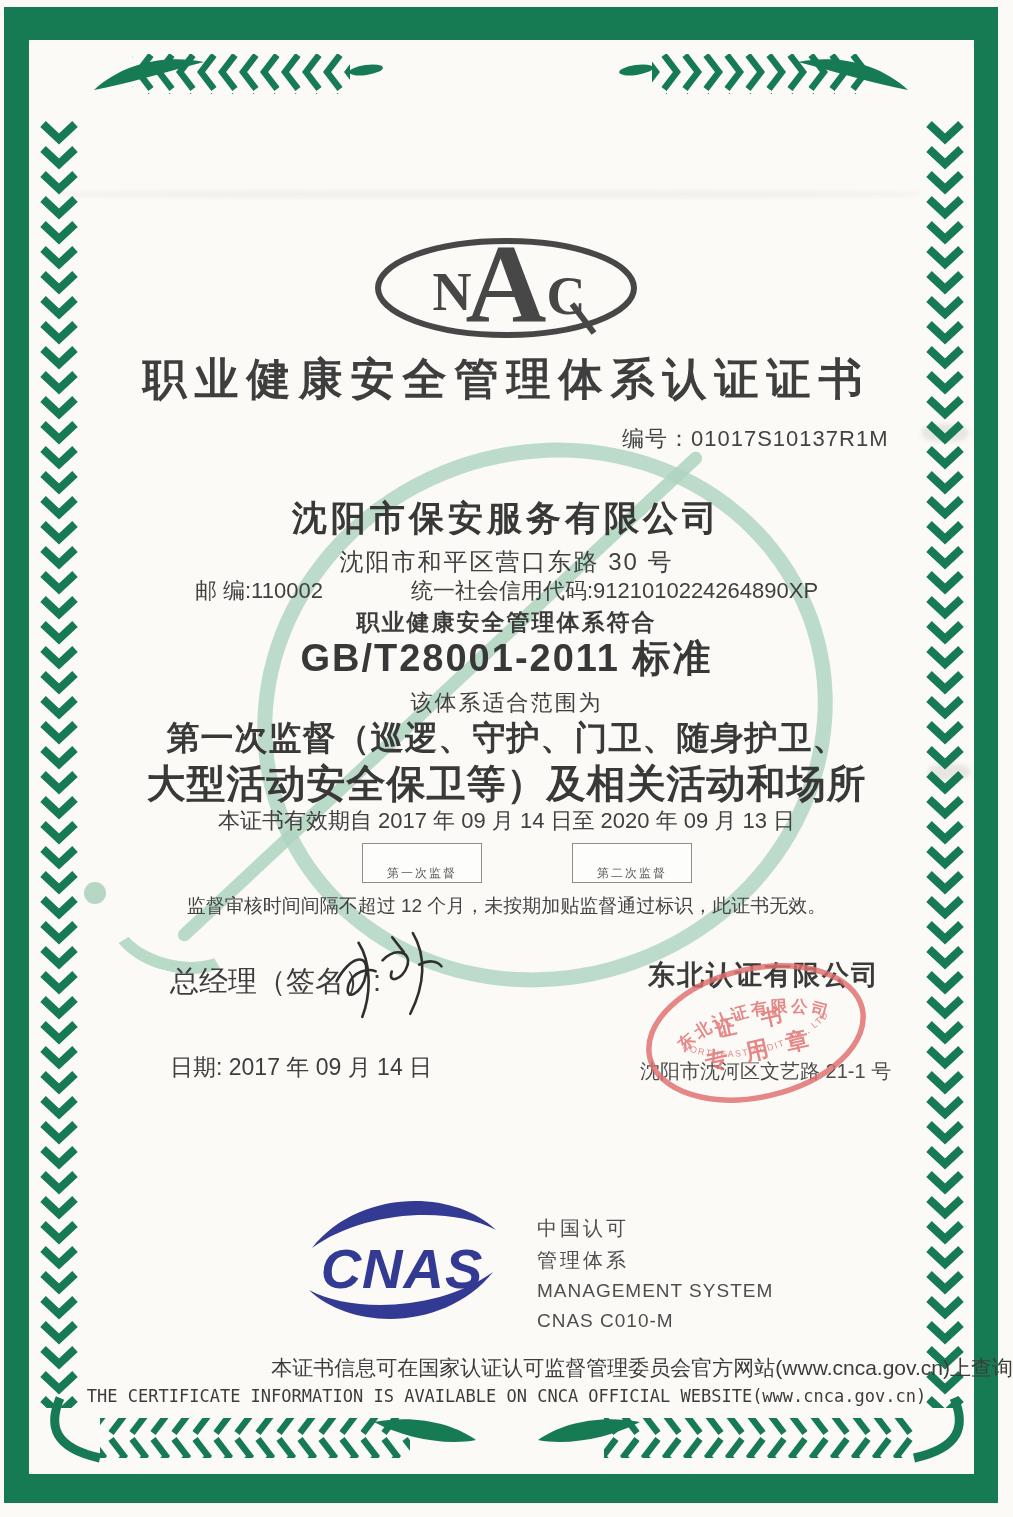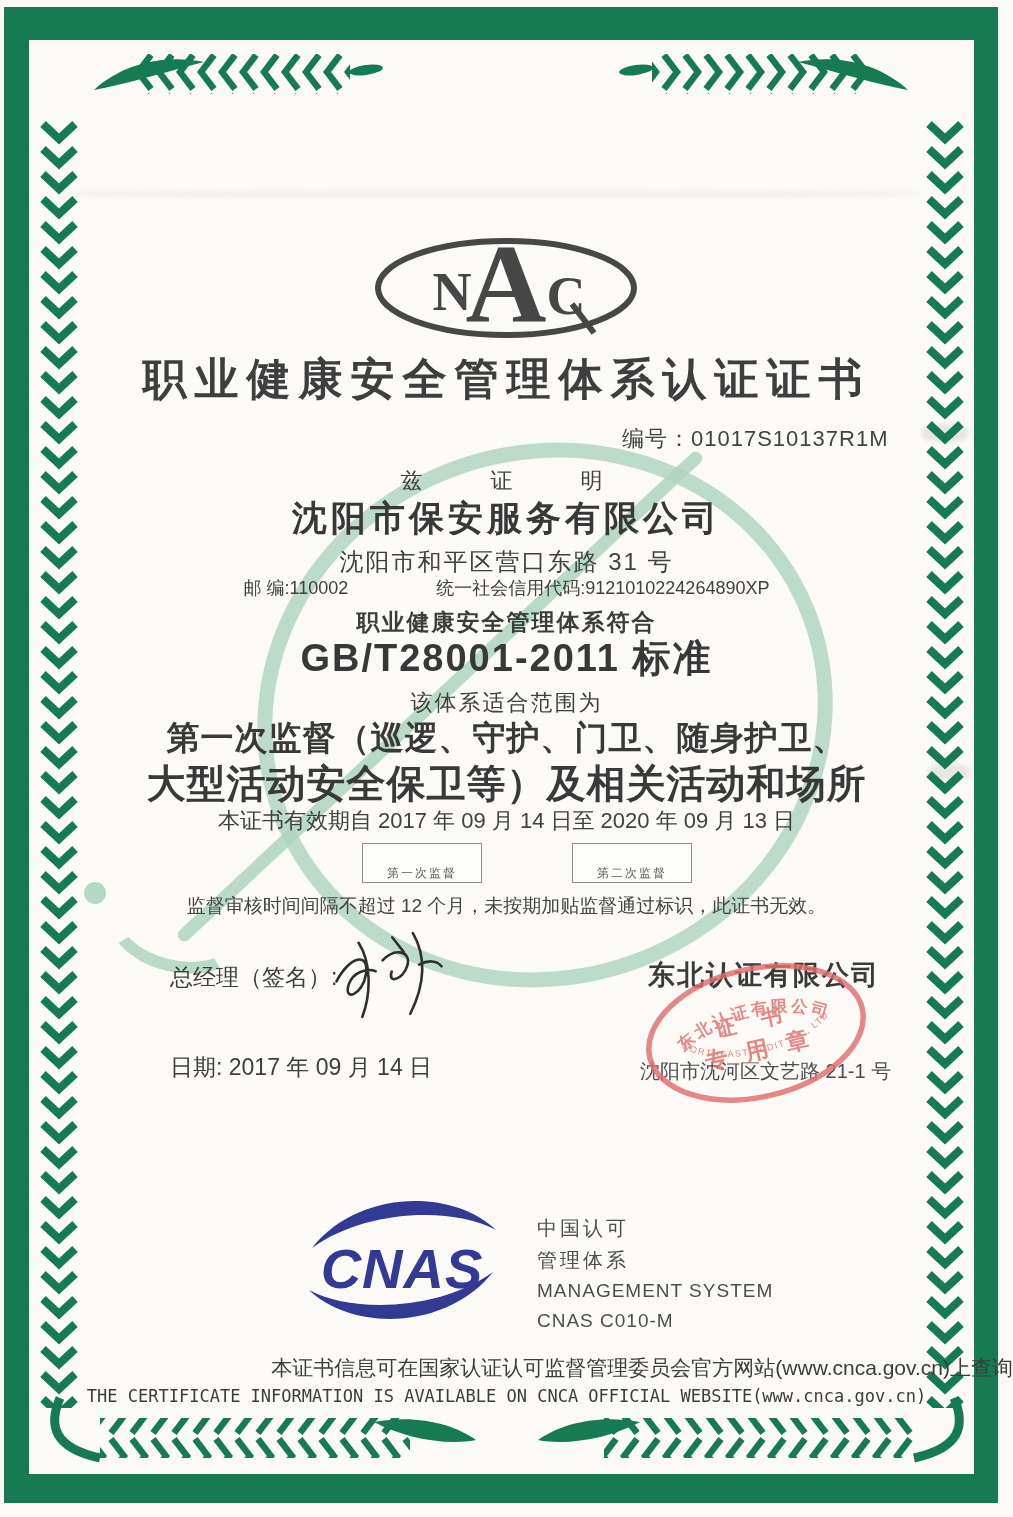--- a/index.html
+++ b/index.html
@@ -40,35 +40,35 @@
   .artifact{position:absolute;z-index:1;border-radius:40%;filter:blur(2px);}
   
   .c{position:absolute;z-index:3;}
   .center{left:0;right:0;text-align:center;}
   .nac{left:366px;top:192px;}
   .title{top:350px;font-size:44px;font-weight:600;letter-spacing:8px;color:#3e3e3e;}
   .certno{left:622px;top:424px;font-size:22px;letter-spacing:1px;color:#424242;}
   .attest{top:466px;font-size:22px;letter-spacing:10px;word-spacing:42px;color:#404040;}
   .company{top:495px;font-size:35px;font-weight:600;letter-spacing:4px;color:#383838;}
   .addr{top:546px;font-size:24px;letter-spacing:2px;color:#404040;}
-  .postal-row{top:576px;display:flex;justify-content:center;gap:88px;font-size:18px;color:#404040;}
+  .postal-row{top:576px;display:flex;justify-content:center;gap:88px;font-size:22px;color:#404040;}
   .system{top:607px;font-size:23px;font-weight:600;letter-spacing:2px;color:#3c3c3c;}
   .standard{top:633px;font-size:38px;font-weight:700;letter-spacing:2px;color:#383838;}
   .scope-intro{top:688px;font-size:22px;letter-spacing:2px;color:#404040;}
   .scope1{top:716px;font-size:33px;font-weight:600;letter-spacing:1px;color:#393939;}
   .scope2{top:757px;font-size:39px;font-weight:600;letter-spacing:1px;color:#393939;}
   .validity{top:806px;font-size:22px;color:#404040;}
   .supbox{
     top:843px;width:118px;height:38px;border:1px solid #8d8d8d;
     display:flex;align-items:flex-end;justify-content:center;
     font-size:12px;letter-spacing:2px;color:#5a5a5a;background:rgba(255,255,255,.5);
   }
   .supbox.b1{left:362px;} .supbox.b2{left:572px;}
   .supnote{top:893px;font-size:19px;color:#434343;}
-  .signer{left:170px;top:962px;font-size:23px;color:#3e3e3e;}
+  .signer{left:170px;top:962px;font-size:29px;color:#3e3e3e;}
   .sig{left:322px;top:926px;}
   .issuer{left:648px;top:957px;font-size:27px;font-weight:600;letter-spacing:2px;color:#3a3a3a;}
   .sealwrap{left:640px;top:962px;transform:rotate(-13deg);opacity:.82;z-index:4;}
   .dateline{left:170px;top:1052px;font-size:23px;color:#3e3e3e;}
   .issuer-addr{left:640px;top:1058px;font-size:20px;color:#4c4c4c;}
   .cnas{left:300px;top:1200px;}
   .cnas-info{left:537px;top:1212px;color:#4e4e4e;}
   .cnas-info .l1,.cnas-info .l2{font-size:20px;line-height:32px;letter-spacing:3px;}
   .cnas-info .l3,.cnas-info .l4{font-size:19px;line-height:30px;letter-spacing:1px;}
   .footer-cn{top:1354px;font-size:21px;color:#3c3c3c;text-align:right;}
@@ -134,23 +134,22 @@
     <ellipse cx="140" cy="96" rx="128" ry="47" fill="none" stroke="#474747" stroke-width="6"></ellipse>
     <text x="86" y="118" text-anchor="middle" font-family="Liberation Serif,serif" font-weight="700" font-size="54" fill="#474747">N</text>
     <text x="140" y="130" text-anchor="middle" font-family="Liberation Serif,serif" font-weight="700" font-size="112" fill="#474747">A</text>
     <text x="200" y="122" text-anchor="middle" font-family="Liberation Serif,serif" font-weight="700" font-size="54" fill="#474747">C</text>
     <line x1="206" y1="112" x2="228" y2="141" stroke="#474747" stroke-width="6"></line>
   </svg>
 
   <div class="c center title">职业健康安全管理体系认证证书</div>
   <div class="c certno">编号：01017S10137R1M</div>
 
-  <div class="c center attest">兹 证 明</div>
   <div class="c center company">沈阳市保安服务有限公司</div>
-  <div class="c center addr">沈阳市和平区营口东路 31 号</div>
+  <div class="c center addr">沈阳市和平区营口东路 30 号</div>
   <div class="c postal-row" style="left:0;right:0;">
     <span>邮 编:110002</span>
     <span>统一社会信用代码:9121010224264890XP</span>
   </div>
 
   <div class="c center system">职业健康安全管理体系符合</div>
   <div class="c center standard">GB/T28001-2011 标准</div>
   <div class="c center scope-intro">该体系适合范围为</div>
   <div class="c center scope1">第一次监督（巡逻、守护、门卫、随身护卫、</div>
   <div class="c center scope2">大型活动安全保卫等）及相关活动和场所</div>

